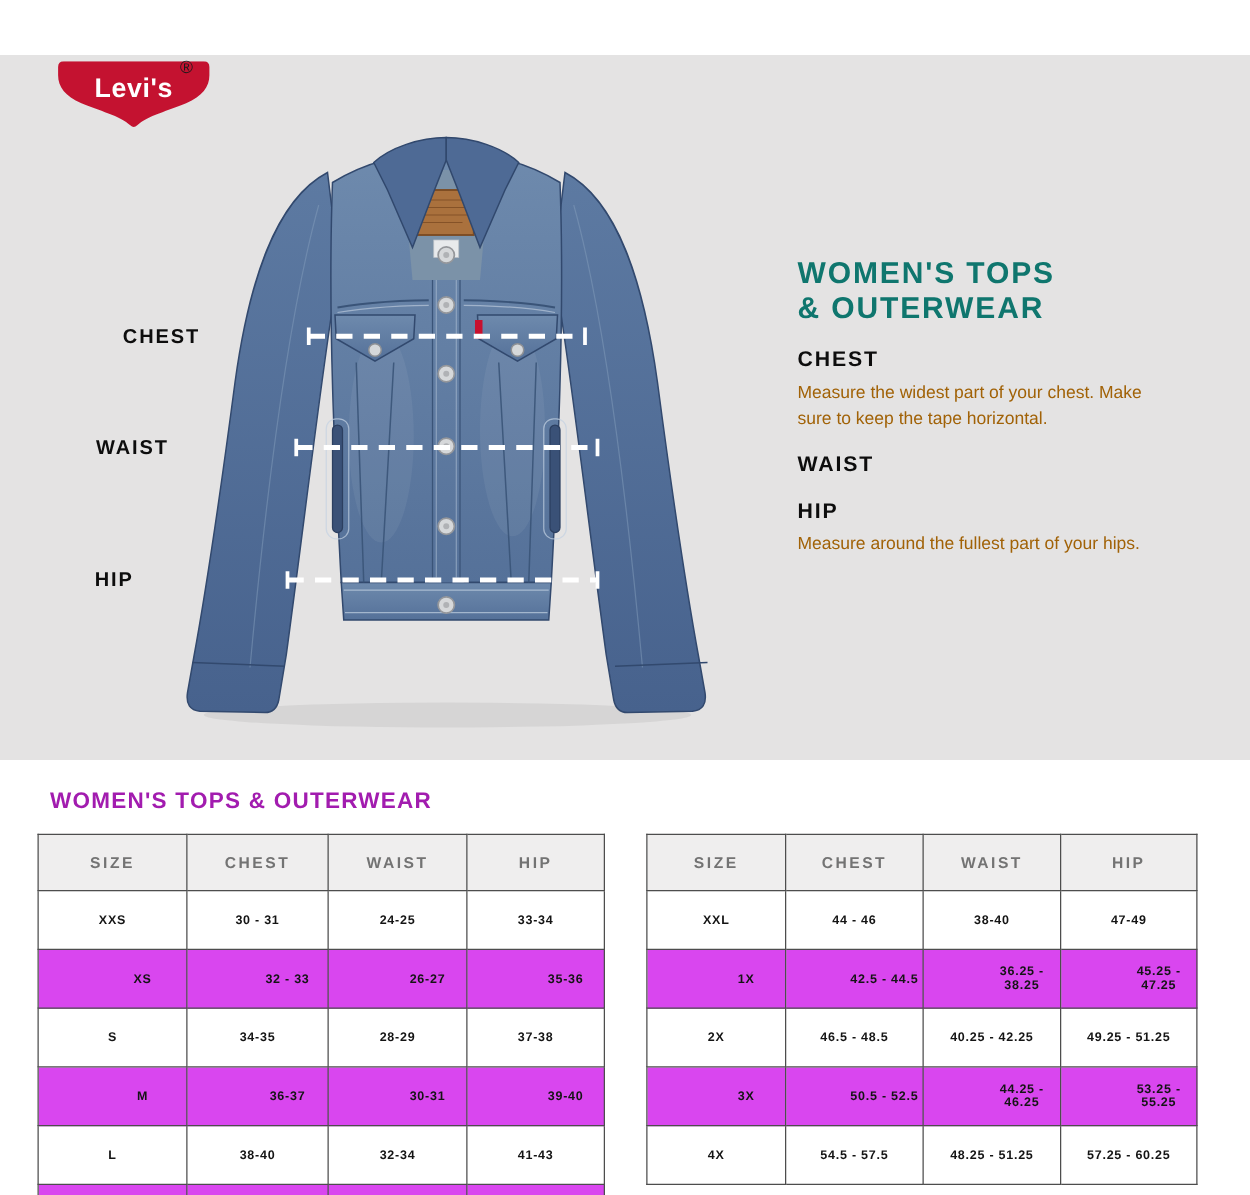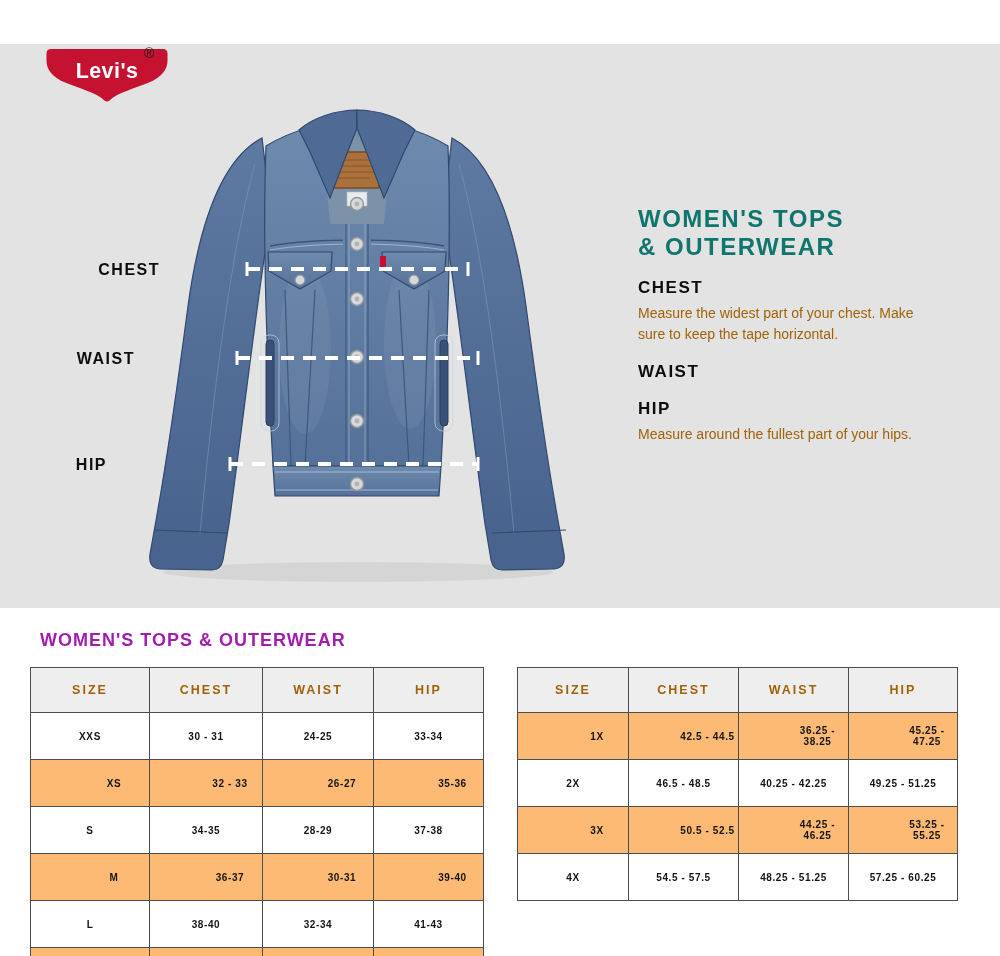--- a/index.html
+++ b/index.html
@@ -29,23 +29,23 @@
 
   
   .chart-title { position:absolute; left:40px; top:586px; font-size:18px; font-weight:700; letter-spacing:1px; color:#a21caf; }
 
   table.size-table { position:absolute; border-collapse:collapse; table-layout:fixed; background:#fff; }
   .t-left  { left:30px;  top:623px; width:453px; }
   .t-right { left:517px; top:623px; width:440px; }
   .size-table th, .size-table td { border:1px solid #4d4d4d; text-align:center; vertical-align:middle; padding:0; }
   .size-table tr { height:47px; }
   .size-table tr.hdr { height:45px; }
-  .size-table th { background:#efeeee; font-size:12.5px; font-weight:700; letter-spacing:2px; color:#a16207; }
+  .size-table th { background:#efeeee; font-size:12.5px; font-weight:700; letter-spacing:2px; color:#737373; }
   .size-table td { font-size:10px; font-weight:700; letter-spacing:0.6px; color:#141414; }
-  .size-table tr.shade td { background:#fdba74;padding-left:48px; }
+  .size-table tr.shade td { background:#d946ef;padding-left:48px; }
 </style>
 </head>
 <body>
 
 <div class="page">
 
   <div class="hero">
 
     <div class="logo">
       <svg viewBox="0 0 130 58">
@@ -236,20 +236,26 @@
         <col style="width:110px">
         <col style="width:109px">
       </colgroup>
     <tbody>
         <tr class="hdr">
       <th>SIZE</th>
       <th>CHEST</th>
       <th>WAIST</th>
       <th>HIP</th>
     </tr>
+    <tr>
+      <td>XXL</td>
+      <td>44 - 46</td>
+      <td>38-40</td>
+      <td>47-49</td>
+    </tr>
     <tr class="shade">
       <td>1X</td>
       <td>42.5 - 44.5</td>
       <td>36.25 - 38.25</td>
       <td>45.25 - 47.25</td>
     </tr>
     <tr>
       <td>2X</td>
       <td>46.5 - 48.5</td>
       <td>40.25 - 42.25</td>

